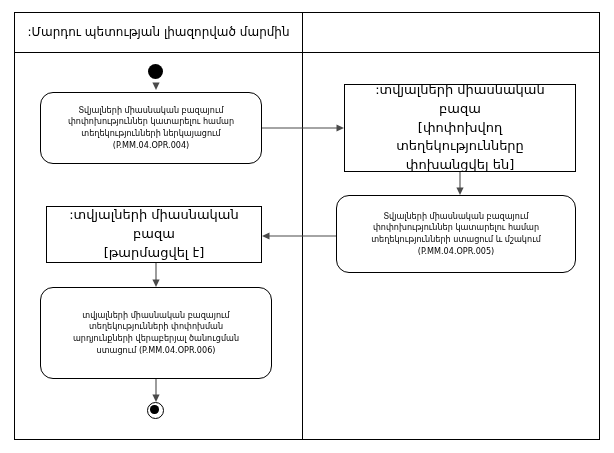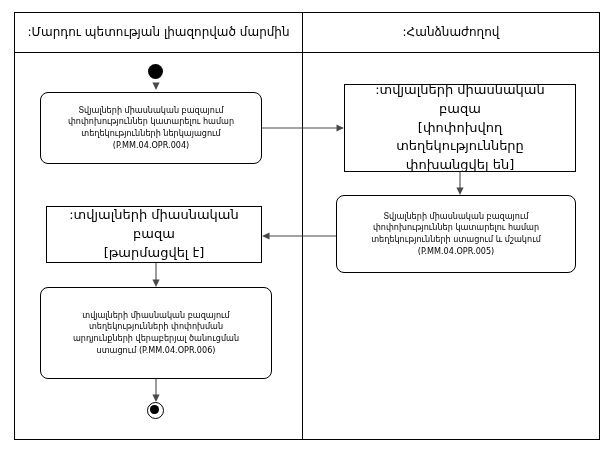--- a/index.html
+++ b/index.html
@@ -58,21 +58,21 @@
     box-sizing: border-box;
   }
   .lane-title-left  { left: 15px;  width: 287px; }
   .lane-title-right { left: 303px; width: 296px; }
 
   
   .activity {
     position: absolute;
     box-sizing: border-box;
     border: 1px solid #000000;
-    border-radius: 8px;
+    border-radius: 13px;
     background: #ffffff;
     display: flex;
     align-items: center;
     justify-content: center;
     text-align: center;
     font-size: 8.1px;
     line-height: 1.45;
     color: #000000;
     padding: 4px 8px;
   }
@@ -144,21 +144,20 @@
 </head>
 <body>
 
 <div id="canvas">
 
   <div class="lane-frame"></div>
   <div class="lane-divider"></div>
   <div class="lane-header-rule"></div>
 
   <div class="lane-title lane-title-left">:Մարդու պետության լիազորված մարմին</div>
-  <div class="lane-title lane-title-right">:Հանձնաժողով</div>
 
   <svg id="wires">
 
     <line x1="156" y1="87" x2="156" y2="84"></line>
     <polygon points="156,90 152.4,82.5 159.6,82.5"></polygon>
 
     <path d="M 262 128 L 338 128"></path>
     <polygon points="344,128 336.5,124.4 336.5,131.6"></polygon>
 
     <line x1="460" y1="172" x2="460" y2="189"></line>

